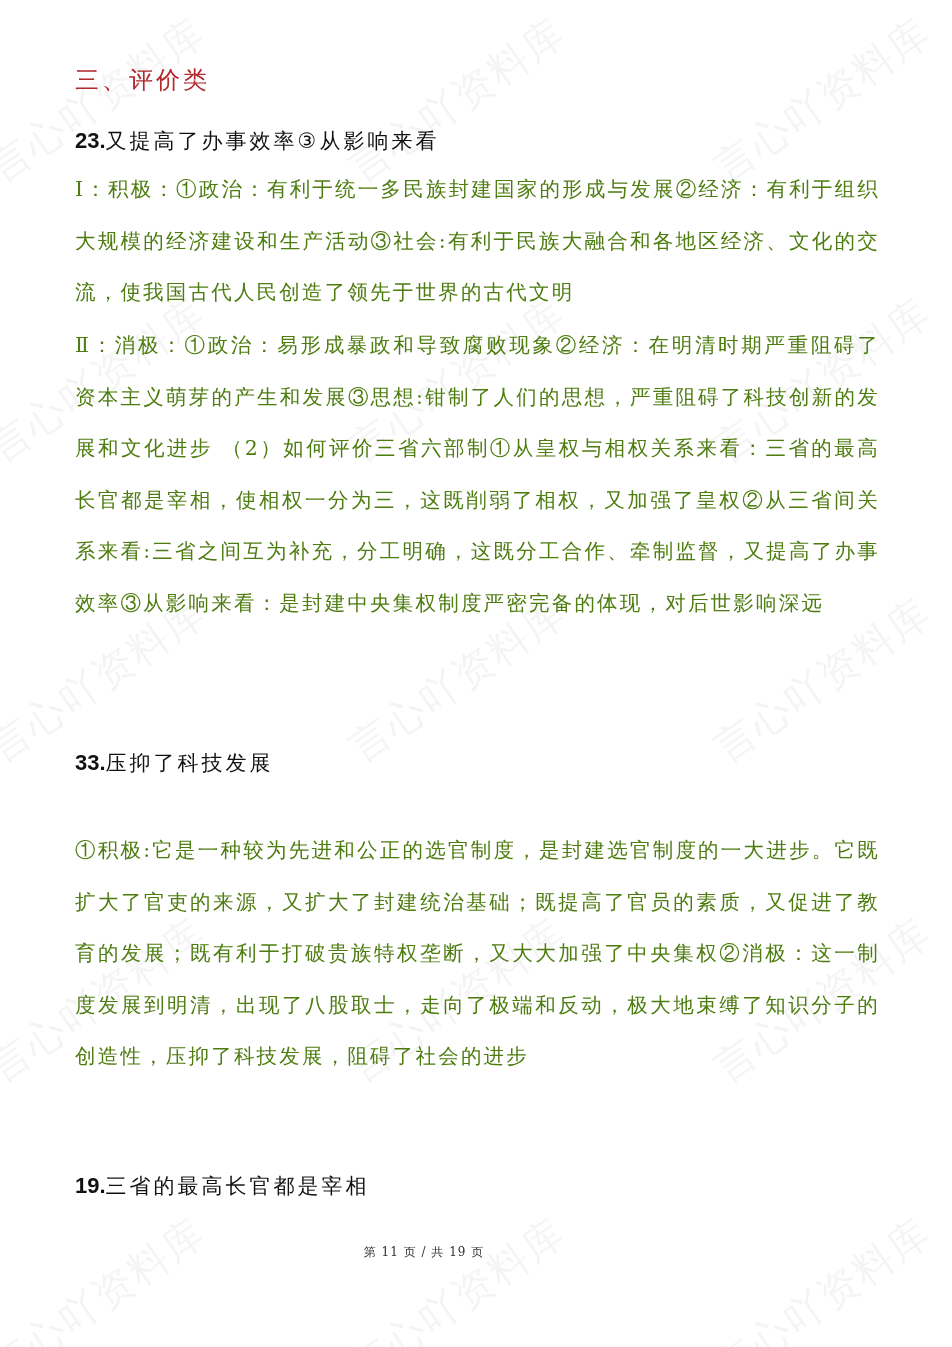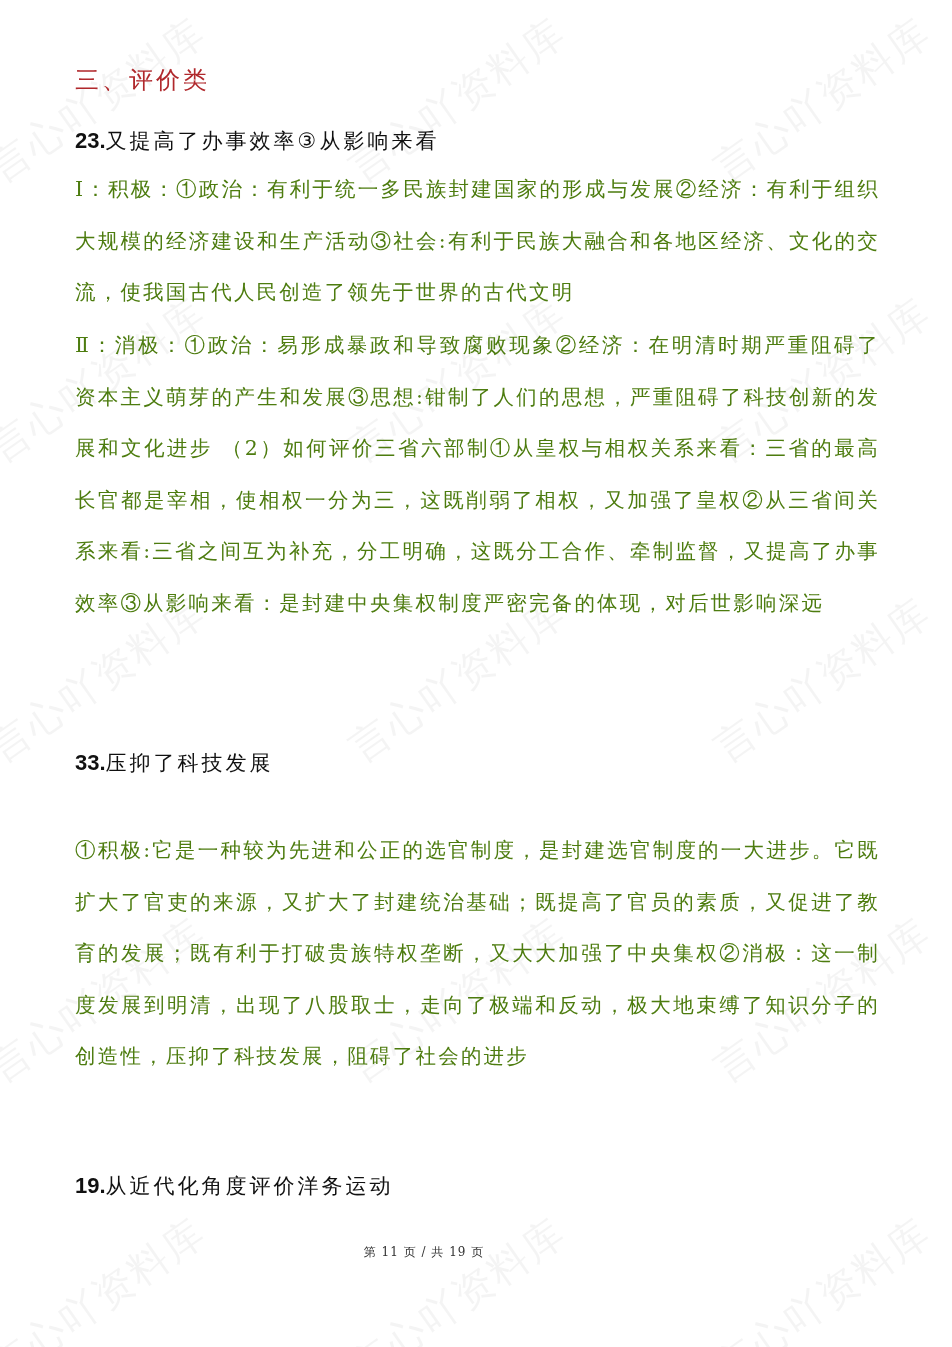--- a/index.html
+++ b/index.html
@@ -116,18 +116,18 @@
   </div>
   <div class="para" style="top:164px;">Ⅰ：积极：①政治：有利于统一多民族封建国家的形成与发展②经济：有利于组织大规模的经济建设和生产活动③社会:有利于民族大融合和各地区经济、文化的交流，使我国古代人民创造了领先于世界的古代文明</div>
   <div class="para" style="top:320px;">Ⅱ：消极：①政治：易形成暴政和导致腐败现象②经济：在明清时期严重阻碍了资本主义萌芽的产生和发展③思想:钳制了人们的思想，严重阻碍了科技创新的发展和文化进步 （2）如何评价三省六部制①从皇权与相权关系来看：三省的最高长官都是宰相，使相权一分为三，这既削弱了相权，又加强了皇权②从三省间关系来看:三省之间互为补充，分工明确，这既分工合作、牵制监督，又提高了办事效率③从影响来看：是封建中央集权制度严密完备的体现，对后世影响深远</div>
 
   <div class="q-title" style="top:749px;">
     <span class="q-num">33.</span><span>压抑了科技发展</span>
   </div>
   <div class="para" style="top:825px;">①积极:它是一种较为先进和公正的选官制度，是封建选官制度的一大进步。它既扩大了官吏的来源，又扩大了封建统治基础；既提高了官员的素质，又促进了教育的发展；既有利于打破贵族特权垄断，又大大加强了中央集权②消极：这一制度发展到明清，出现了八股取士，走向了极端和反动，极大地束缚了知识分子的创造性，压抑了科技发展，阻碍了社会的进步</div>
 
   <div class="q-title" style="top:1172px;">
-    <span class="q-num">19.</span><span>从近代化角度评价洋务运动</span>
+    <span class="q-num">19.</span><span>三省的最高长官都是宰相</span>
   </div>
 
 </div>
 
 <div class="footer">第 11 页 / 共 19 页</div>
 
 </body></html>

